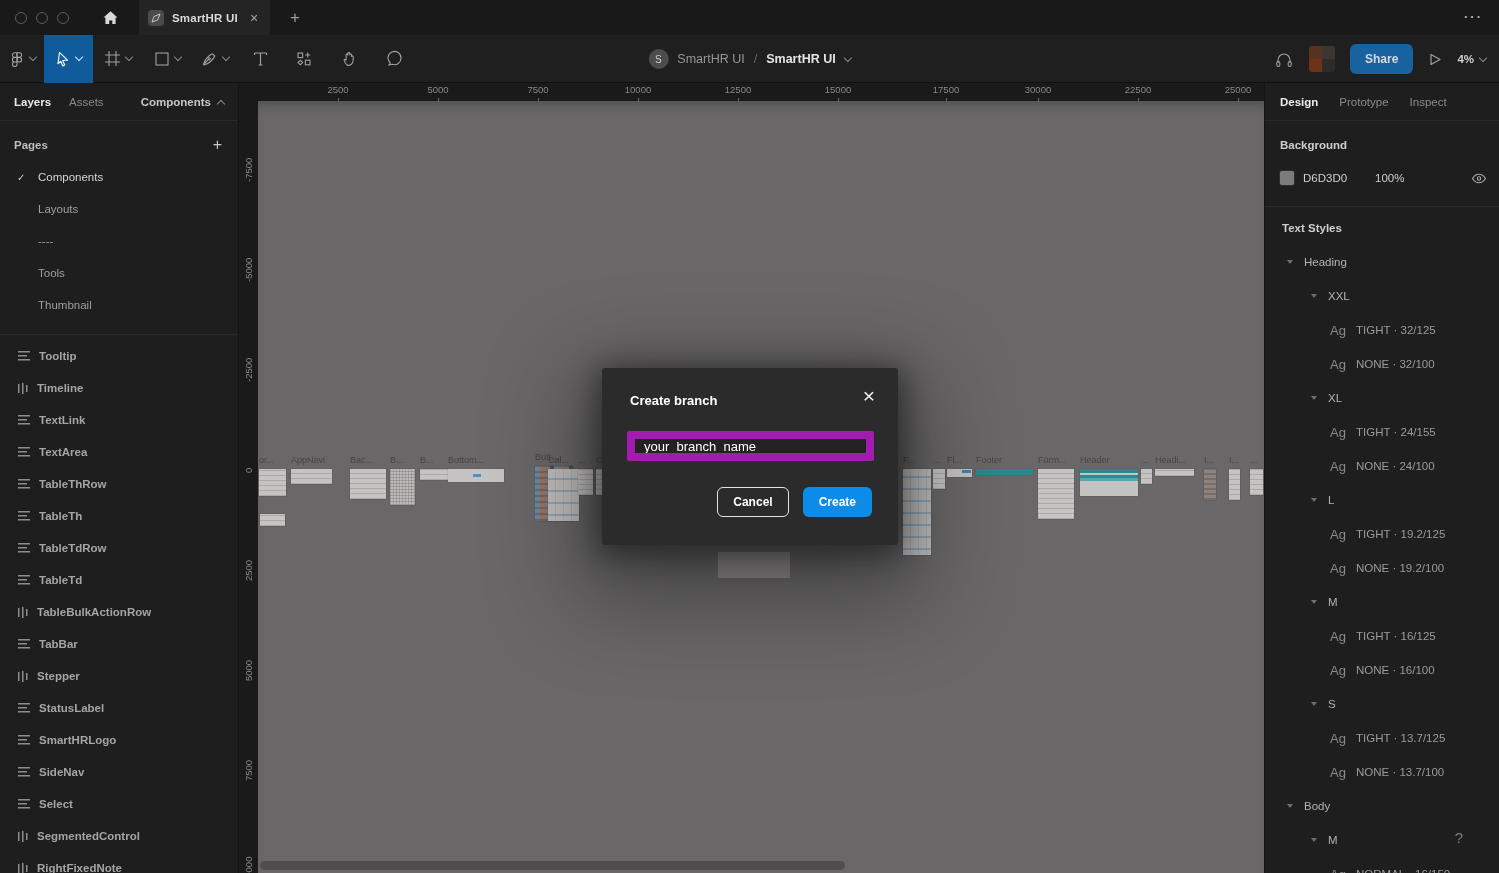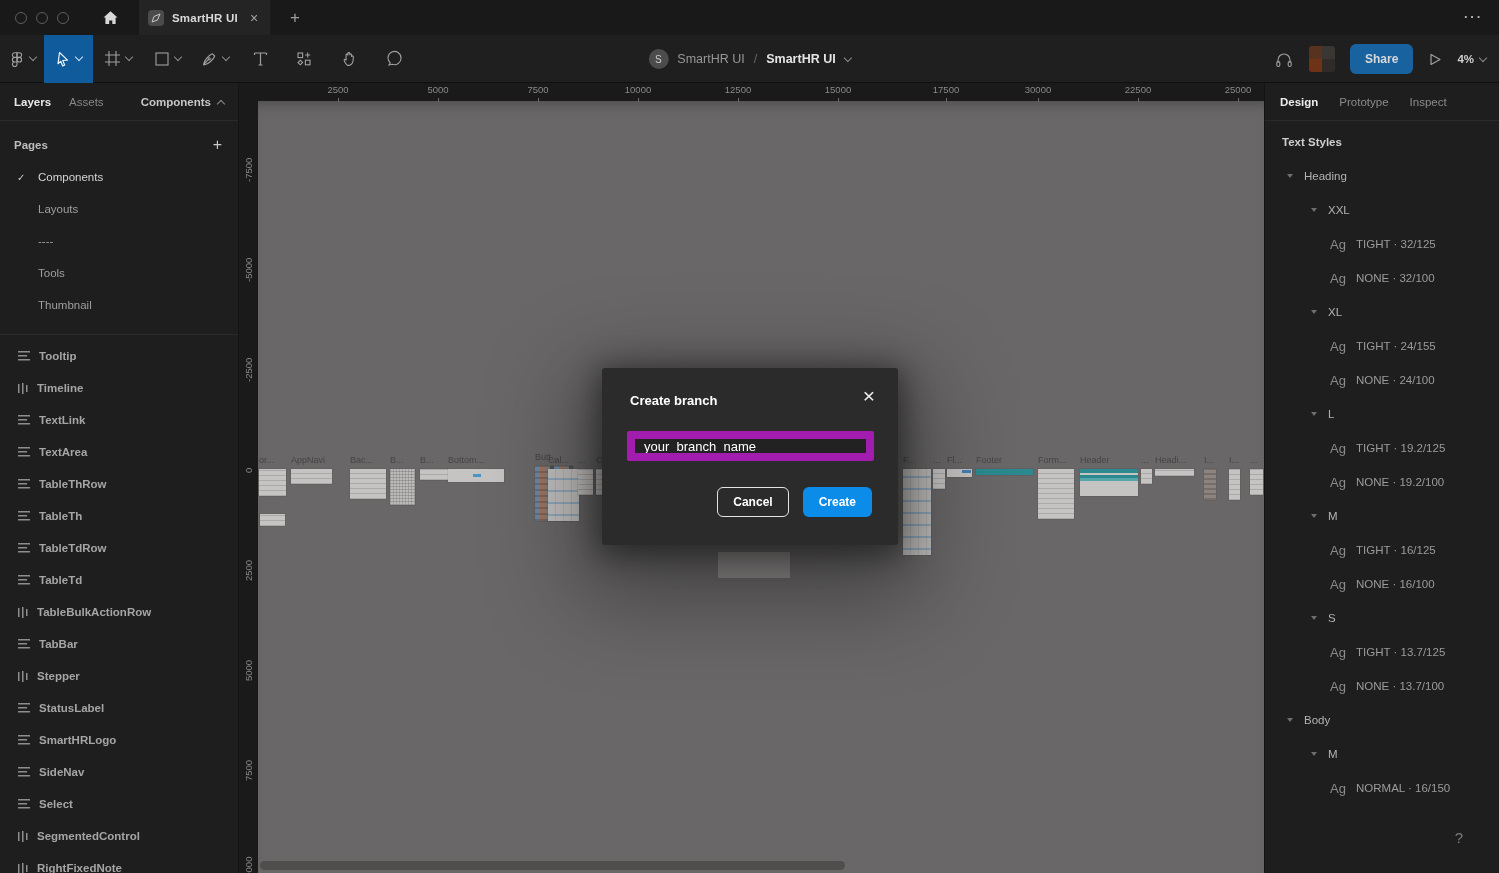--- a/index.html
+++ b/index.html
@@ -516,20 +516,34 @@
     <button class="btn-create">Create</button>
   </div>
 </div>
 
 <div class="inspector">
   <div class="in-tabs">
     <span class="itab active">Design</span>
     <span class="itab">Prototype</span>
     <span class="itab">Inspect</span>
   </div>
+  <div class="bg-section">
+    <div class="bg-head">Background</div>
+    <div class="bg-row">
+      <span class="swatch"></span>
+      <span class="hex-val">D6D3D0</span>
+      <span class="opacity-val">100%</span>
+      <span class="eye">
+        <svg width="16" height="13" viewBox="0 0 16 13" fill="none" stroke="#a8a8a8" stroke-width="1.1">
+            <path d="M1.5 6.5S4 2.3 8 2.3s6.5 4.2 6.5 4.2S12 10.7 8 10.7 1.5 6.5 1.5 6.5z"></path>
+            <circle cx="8" cy="6.5" r="1.7"></circle>
+          </svg>
+      </span>
+    </div>
+  </div>
   <div class="ts-head">Text Styles</div>
   <div>
 
   <div class="ts-row g lvl1">
         <i class="ts-chev"></i>
 
         <span class="ts-label">Heading</span>
       </div>
       <div class="ts-row g lvl2">
         <i class="ts-chev"></i>

